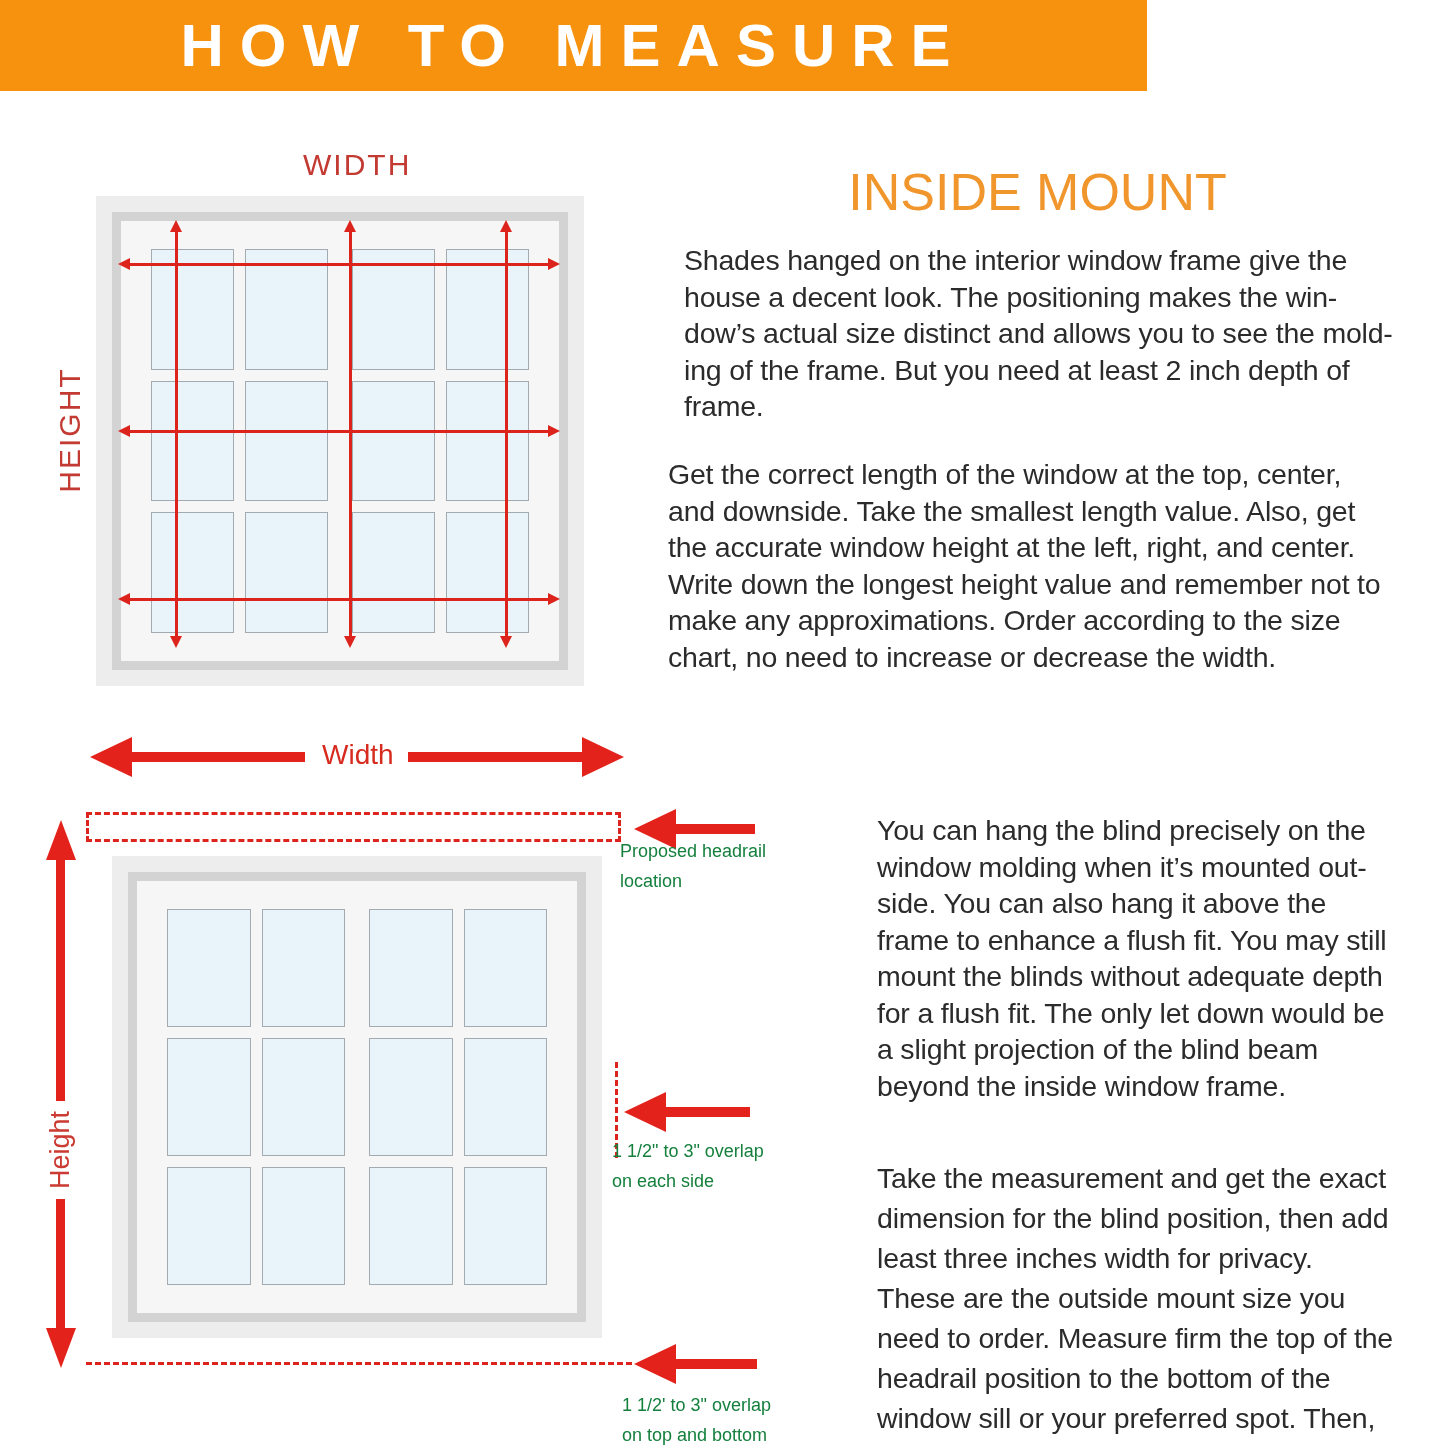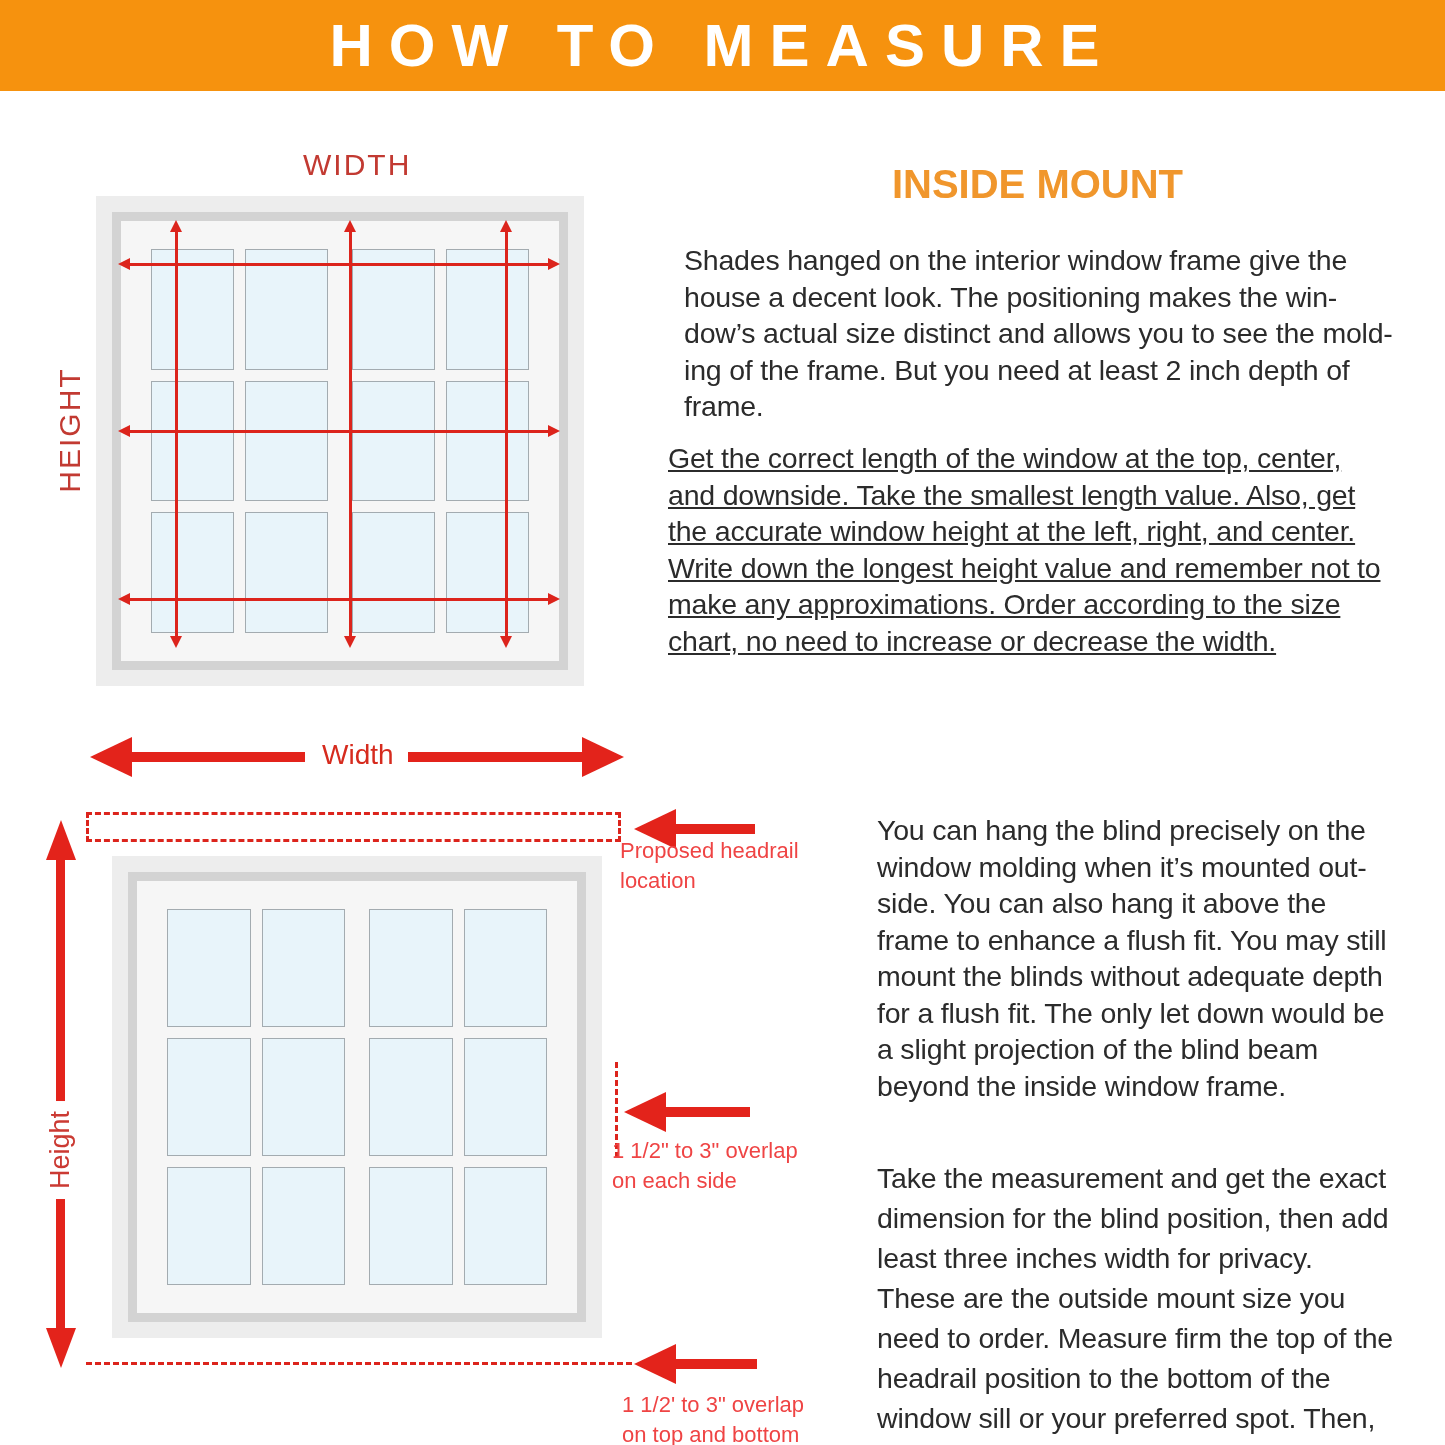--- a/index.html
+++ b/index.html
@@ -4,41 +4,41 @@
 <style>
   html,body { margin:0; padding:0; background:#fff; }
   .page {
     position:relative; width:1445px; height:1445px;
     background:#ffffff; overflow:hidden;
     font-family:"Liberation Sans","DejaVu Sans",sans-serif;
   }
 
   
   .banner {
-    position:absolute; left:0; top:0; width:1445px; height:91px;
+    position:absolute; left:0; top:0; width:1147px; height:91px;
     background:#F6920E; display:flex; align-items:center; justify-content:center;
   }
   .banner h1 {
     margin:0; color:#ffffff; font-size:60px; font-weight:bold;
     letter-spacing:16px; white-space:nowrap;
   }
 
   
   .mount-heading {
-    position:absolute; font-size:40px; font-weight:bold; color:#F0962C;
+    position:absolute; font-size:52px; font-weight:normal; color:#F0962C;
     text-align:center; letter-spacing:0px; white-space:nowrap;
   }
   .heading-inside  { left:665px; top:162px; width:745px; }
   .heading-outside { left:855px; top:722px; width:570px; }
   .para {
     position:absolute; font-size:28.5px; line-height:36.5px; color:#2B2B2B;
     white-space:pre-line; letter-spacing:-0.2px;
   }
   .para-im1 { left:684px; top:242px;  width:770px; }
-  .para-im2 { left:668px; top:440px;  width:770px;text-decoration:underline; }
+  .para-im2 { left:668px; top:456px;  width:770px; }
   .para-om1 { left:877px; top:812px;  width:565px; }
   .para-om2 { left:877px; top:1158px; width:565px; line-height:40px; }
 
   
   .window {
     position:absolute; background:#EDEDED; padding:16px; box-sizing:border-box;
   }
   .win-bevel { background:#D3D3D3; width:100%; height:100%; box-sizing:border-box; padding:9px; }
   .win-inner { background:#F6F6F6; width:100%; height:100%; box-sizing:border-box; padding:28px 30px; }
   .sashes { display:flex; gap:24px; width:100%; height:100%; }
@@ -109,21 +109,21 @@
   .dash-vline { position:absolute; width:0; border-left:3px dashed #DC241C; }
   .side-vline { left:615px; top:1062px; height:96px; }
   .dash-hline { position:absolute; height:0; border-top:3px dashed #DC241C; }
   .bottom-hline { left:86px; top:1362px; width:546px; }
 
   
   .axis-label { position:absolute; color:#C23A32; font-size:30px; letter-spacing:2px; white-space:nowrap; }
   .width-label-top { left:303px; top:148px; }
   .height-label-top { left:70px; top:430px; transform:translate(-50%,-50%) rotate(-90deg); }
 
-  .red-note { position:absolute; color:#ef4444; font-size:22px; line-height:30px; white-space:pre-line; z-index:7; }
+  .red-note { position:absolute; color:#15803d; font-size:18px; line-height:30px; white-space:pre-line; z-index:7; }
   .width-label-bottom { left:322px; top:740px; font-size:28px; color:#D62B1E; white-space:nowrap; }
   .height-label-bottom {
     position:absolute; left:60px; top:1150px; color:#CB3A33; font-size:27px;
     background:#ffffff; padding:8px 10px; white-space:nowrap; z-index:8;
     transform:translate(-50%,-50%) rotate(-90deg);
   }
   .headrail-note { left:620px; top:836px; }
   .side-note     { left:612px; top:1136px; }
   .bottom-note   { left:622px; top:1390px; }
 </style>

